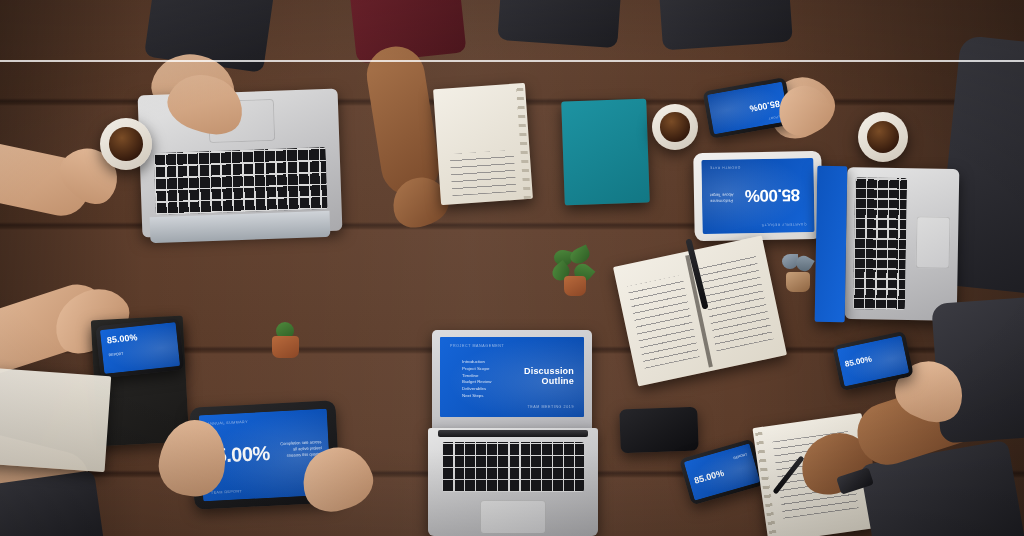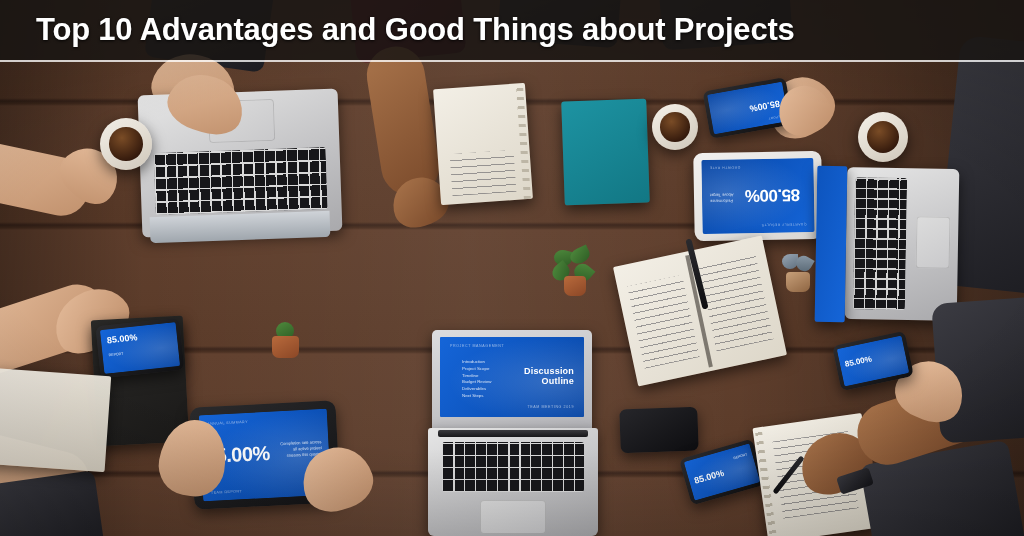--- a/index.html
+++ b/index.html
@@ -273,18 +273,15 @@
     <div class="ob skin" style="left:896px;top:362px;width:68px;height:58px;transform:rotate(22deg);"></div>
     <div class="ob phone sh" style="left:836px;top:338px;width:74px;height:46px;transform:rotate(-12deg);">
       <div class="screen" style="left:4px;top:4px;width:66px;height:38px;border-radius:2px;">
         <div class="pct" style="left:5px;top:12px;font-size:8px;">85.00%</div>
       </div>
     </div>
 
     <div class="vign"></div>
   </div>
 
-  <div class="banner">
-    <div class="t">Top 10 Advantages and Good Things about Projects</div>
-  </div>
   <div class="banner-edge"></div>
 
 </div>
 
 </body></html>

